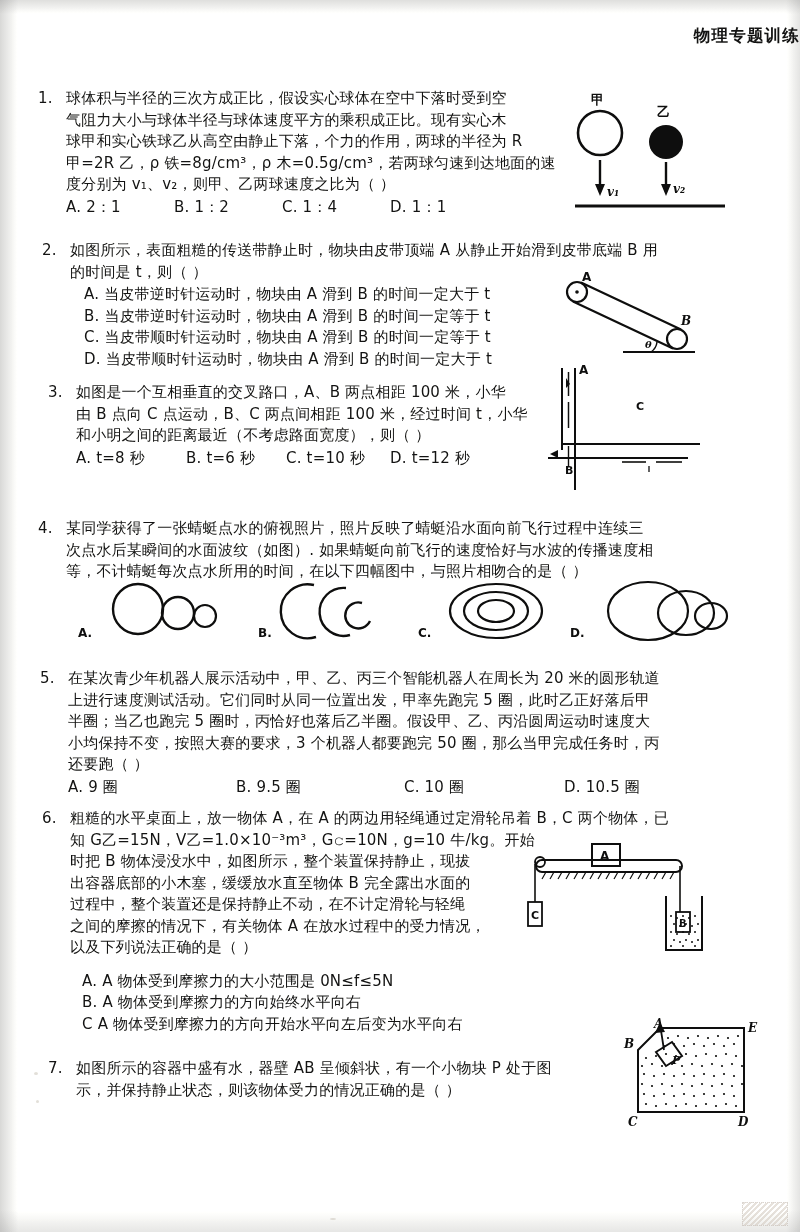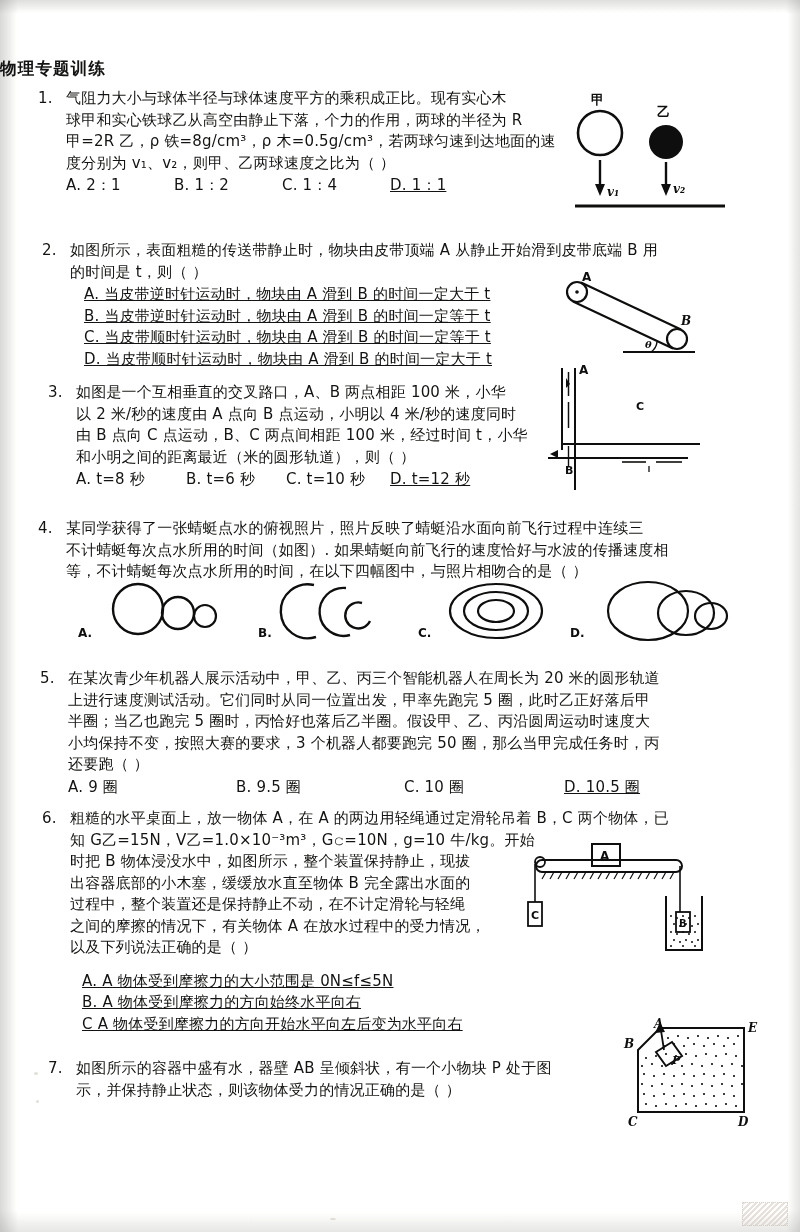--- a/index.html
+++ b/index.html
@@ -34,43 +34,43 @@
     pointer-events: none;
   }
   .scan-edge-bottom {
     position: absolute; left: 0; bottom: 0; width: 100%; height: 22px;
     background: linear-gradient(to top, rgba(120,120,120,.20), rgba(255,255,255,0));
     pointer-events: none;
   }
 
   .title {
     position: absolute;
-    top: 58px; left: 0; width: 100%;
-    text-align: left;
+    top: 25px; left: 0; width: 100%;
+    text-align: right;
     font-size: 16.5px;
     font-weight: bold;
     letter-spacing: 1.2px;
   }
 
   .q {
     position: absolute;
     font-size: 15px;
     line-height: 21.5px;
     letter-spacing: .2px;
   }
   .q .num {
     position: absolute;
     left: 0; top: 0;
     width: 26px;
     text-align: left;
     font-size: 15px;
   }
   .q .body { margin-left: 28px; }
   .line { white-space: nowrap; }
-  .opts { margin-top: 1px; text-decoration: underline; }
+  .opts { margin-top: 1px; }
   .optline { white-space: nowrap; }
 
   .fig { position: absolute; }
   svg { display: block; overflow: visible; }
   .ink { stroke: #121212; fill: none; }
   .inkfill { fill: #121212; }
   .lbl {
     font-family: "DejaVu Sans", "Liberation Sans", sans-serif;
     font-size: 12px; fill: #121212; font-weight: bold;
   }
@@ -98,20 +98,21 @@
   <div class="scan-edge-left"></div>
   <div class="scan-edge-top"></div>
   <div class="scan-edge-right"></div>
   <div class="scan-edge-bottom"></div>
 
   <div class="title">物理专题训练</div>
 
   <div class="q" style="top:88px; left:38px; width:530px;">
     <span class="num">1.</span>
     <div class="body">
+      <div class="line">球体积与半径的三次方成正比，假设实心球体在空中下落时受到空</div>
       <div class="line">气阻力大小与球体半径与球体速度平方的乘积成正比。现有实心木</div>
       <div class="line">球甲和实心铁球乙从高空由静止下落，个力的作用，两球的半径为 R</div>
       <div class="line">甲=2R 乙，ρ 铁=8g/cm³，ρ 木=0.5g/cm³，若两球匀速到达地面的速</div>
       <div class="line">度分别为 v₁、v₂，则甲、乙两球速度之比为（      ）</div>
       <div class="optline opts">
         <span style="display:inline-block;width:108px">A. 2：1</span><span style="display:inline-block;width:108px">B. 1：2</span><span style="display:inline-block;width:108px">C. 1：4</span><span>D. 1：1</span>
       </div>
     </div>
   </div>
 
@@ -161,23 +162,22 @@
       <line class="ink" x1="78" y1="84" x2="150" y2="84" stroke-width="2.2"></line>
       <path class="ink" d="M106 84 A 14 14 0 0 0 112 74" stroke-width="1.5"></path>
       <text class="lbl-i" x="100" y="80" style="font-size:10px">θ</text>
     </svg>
   </div>
 
   <div class="q" style="top:382px; left:48px; width:500px;">
     <span class="num">3.</span>
     <div class="body">
       <div class="line">如图是一个互相垂直的交叉路口，A、B 两点相距 100 米，小华</div>
-      <div class="line">以 2 米/秒的速度由 A 点向 B 点运动，小明以 4 米/秒的速度同时</div>
       <div class="line">由 B 点向 C 点运动，B、C 两点间相距 100 米，经过时间 t，小华</div>
-      <div class="line">和小明之间的距离最近（米的圆形轨道），则（      ）</div>
+      <div class="line">和小明之间的距离最近（不考虑路面宽度），则（      ）</div>
       <div class="optline opts">
         <span style="display:inline-block;width:110px">A. t=8 秒</span><span style="display:inline-block;width:100px">B. t=6 秒</span><span style="display:inline-block;width:104px">C. t=10 秒</span><span>D. t=12 秒</span>
       </div>
     </div>
   </div>
 
   <div class="fig" style="top:362px; left:548px;">
     <svg width="200" height="130" viewBox="0 0 200 130">
       <text class="lbl" x="31" y="12">A</text>
 
@@ -201,21 +201,21 @@
       <line class="ink" x1="20.5" y1="84" x2="20.5" y2="104" stroke-width="1.4"></line>
       <polygon class="inkfill" points="2,92 10,88 10,96"></polygon>
       <line class="ink" x1="101" y1="104" x2="101" y2="110" stroke-width="1.3"></line>
     </svg>
   </div>
 
   <div class="q" style="top:518px; left:38px; width:700px;">
     <span class="num">4.</span>
     <div class="body">
       <div class="line">某同学获得了一张蜻蜓点水的俯视照片，照片反映了蜻蜓沿水面向前飞行过程中连续三</div>
-      <div class="line">不计蜻蜓每次点水所用的时间（如图）. 如果蜻蜓向前飞行的速度恰好与水波的传播速度相</div>
+      <div class="line">次点水后某瞬间的水面波纹（如图）. 如果蜻蜓向前飞行的速度恰好与水波的传播速度相</div>
       <div class="line">等，不计蜻蜓每次点水所用的时间，在以下四幅图中，与照片相吻合的是（      ）</div>
     </div>
   </div>
 
   <div class="fig" style="top:575px; left:78px;">
     <svg width="680" height="78" viewBox="0 0 680 78">
 
       <text class="lbl" x="0" y="62">A.</text>
       <circle class="ink" cx="60" cy="34" r="25" stroke-width="2.4"></circle>
       <circle class="ink" cx="100" cy="38" r="16" stroke-width="2.4"></circle>

